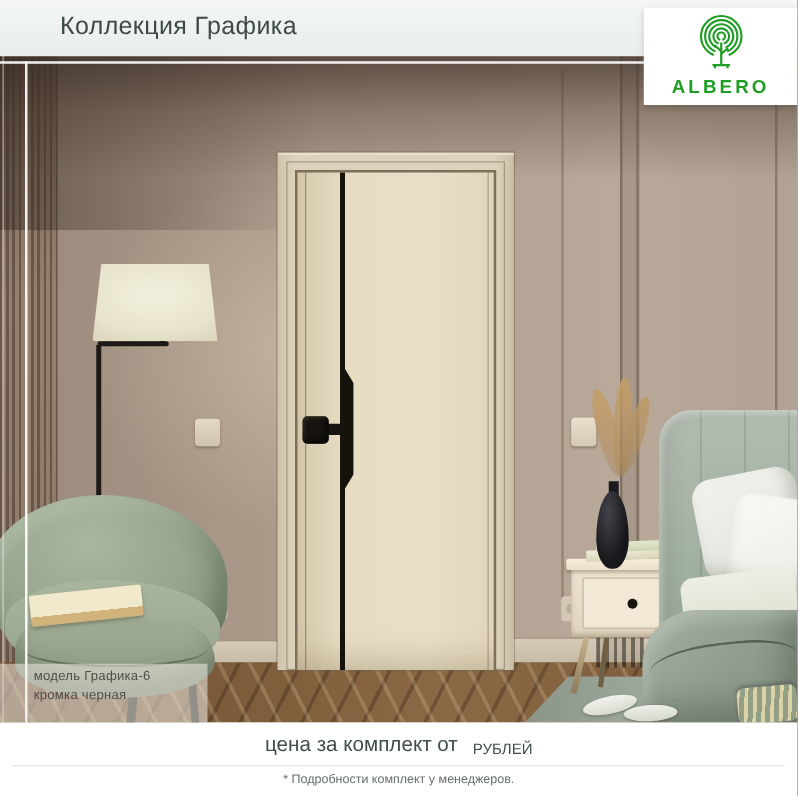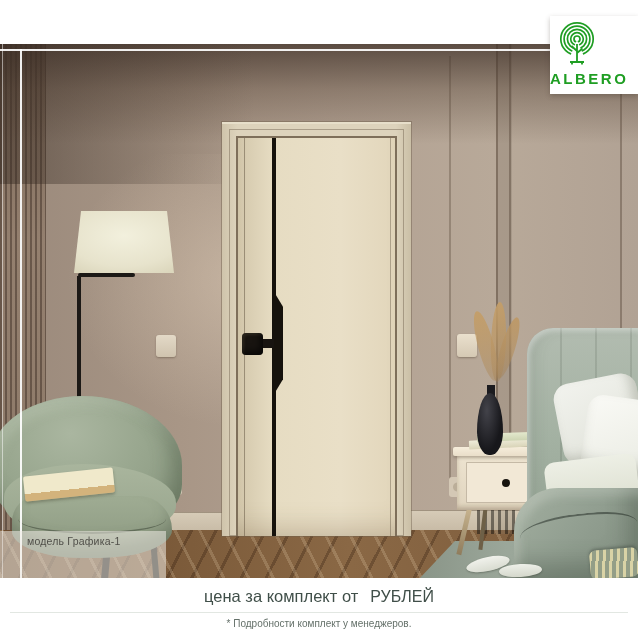--- a/index.html
+++ b/index.html
@@ -8,22 +8,22 @@
   #canvas *{position:absolute;box-sizing:border-box;}
 
   
   #header{left:0;top:0;width:638px;height:44px;
           background:linear-gradient(180deg,#f4f7f4,#e9eeea);
           box-shadow:0 1px 0 rgba(255,255,255,.9);}
   #title{left:48px;top:50%;transform:translateY(-50%);position:absolute;
          font-size:20px;font-weight:500;color:#3d4a46;letter-spacing:.3px;white-space:nowrap;}
 
   
-  #logo-card{top:16px;right:0;width:88px;height:78px;background:#fff;
-             box-shadow:0 2px 5px rgba(60,50,40,.3);text-align:left;padding-top:4px;}
+  #logo-card{top:6px;right:0;width:123px;height:78px;background:#fff;
+             box-shadow:0 2px 5px rgba(60,50,40,.3);text-align:center;padding-top:4px;}
   #logo-card svg{position:relative;display:inline-block;}
   #brand{position:relative;display:block;font-size:15px;font-weight:bold;color:#1f9e23;
          letter-spacing:2.5px;margin-top:0;}
 
   
   #photo{left:0;top:44px;width:638px;height:534px;overflow:hidden;background:#b0a093;}
   #wall{left:0;top:0;width:638px;height:534px;
         background:linear-gradient(90deg,#9a897b 0%,#a89686 28%,#b2a192 52%,#b8a999 78%,#b1a294 100%);}
   #wall-glow{left:60px;top:110px;width:340px;height:280px;
         background:radial-gradient(ellipse at 55% 45%,rgba(232,214,192,.42),rgba(232,214,192,0) 68%);}
@@ -174,21 +174,21 @@
         padding:3px 0 0 27px;font-size:10.5px;line-height:14.5px;color:#504f49;letter-spacing:.2px;}
   #model-label div{position:static;}
 
   
   #footer{left:0;top:578px;width:638px;height:59px;background:#ffffff;}
   #price-row{position:relative;display:flex;justify-content:center;align-items:flex-end;
         gap:12px;padding-top:9px;color:#404f49;white-space:nowrap;}
   #price-row span{position:static;}
   .price-prefix{font-size:16.5px;font-weight:500;}
   .price-value{font-size:26px;font-weight:500;line-height:1;}
-  .price-suffix{font-size:16px;font-weight:500;}
+  .price-suffix{font-size:12px;font-weight:500;}
   #divider{position:relative;margin:6px 10px 0;height:1px;background:#e2e7e2;}
   #note{position:relative;margin-top:5px;text-align:center;font-size:10px;color:#647069;}
 </style>
 </head>
 <body>
 
 <div id="canvas">
 
   <div id="photo">
     <div id="wall"></div>
@@ -261,24 +261,28 @@
     <div id="chair-leg-b"></div>
     <div id="chair-front"></div>
     <div id="chair-seam"></div>
     <div id="chair-book"></div>
 
     <div id="frame-top"></div>
     <div id="frame-left"></div>
     <div id="edge-left"></div>
 
     <div id="model-label">
-      <div>модель Графика-1</div>
+      <div>модель Графика-6</div>
+      <div>кромка черная</div>
     </div>
   </div>
 
+  <div id="header">
+    <div id="title">Коллекция Графика</div>
+  </div>
 
   <div id="logo-card">
     <svg width="54" height="46" viewBox="0 0 54 46">
       <g fill="none" stroke="#1f9e23" stroke-width="1.7">
         <circle cx="27" cy="19" r="3"></circle>
         <circle cx="27" cy="19" r="6.3"></circle>
         <circle cx="27" cy="19" r="9.6"></circle>
         <circle cx="27" cy="19" r="12.9"></circle>
         <circle cx="27" cy="19" r="16.2"></circle>
       </g>

